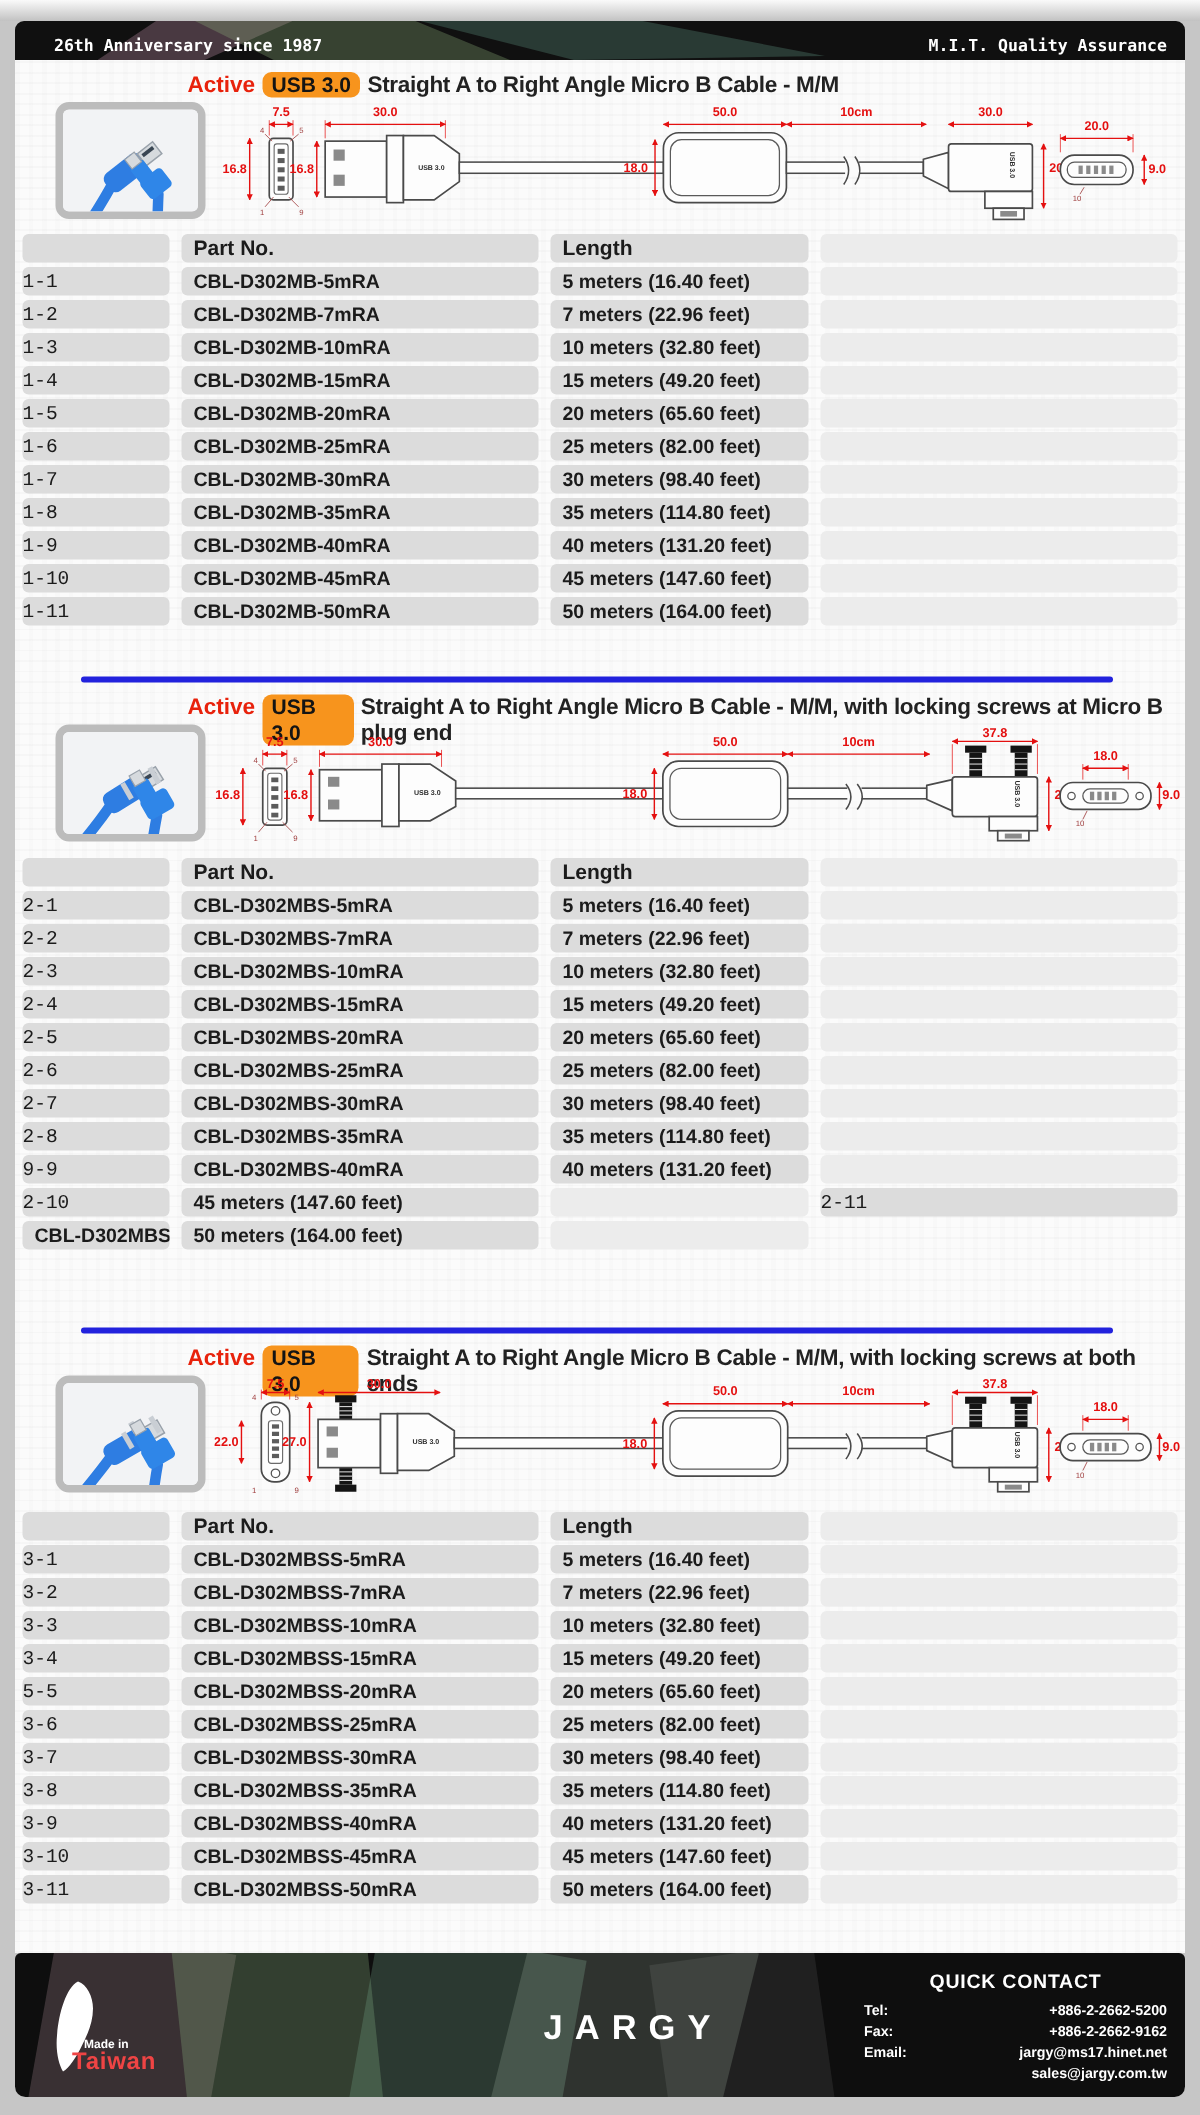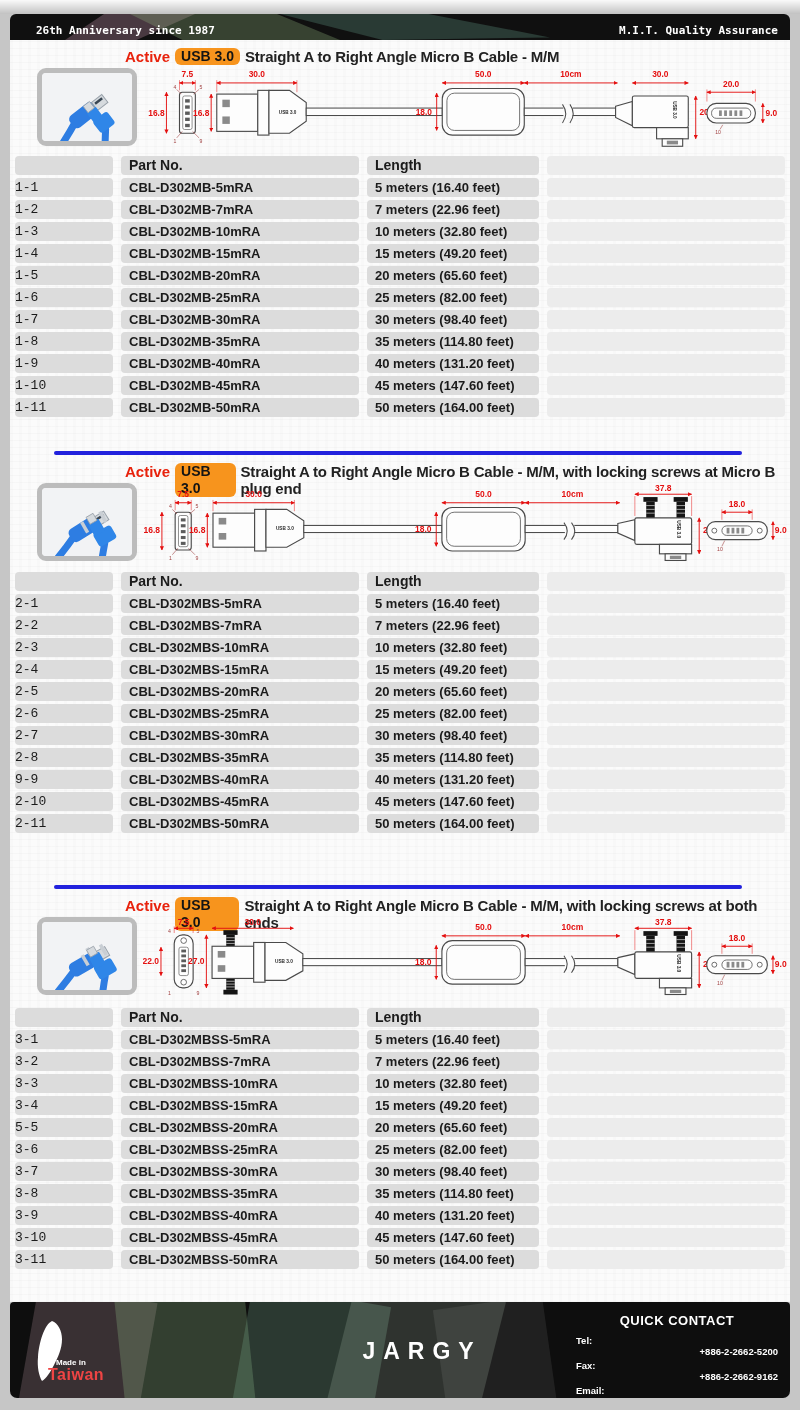--- a/index.html
+++ b/index.html
@@ -61,21 +61,21 @@
   .f4{left:330px;top:-20px;width:150px;height:150px;background:rgba(200,220,200,.18);transform:rotate(14deg);}
   .f5{left:430px;top:0px;width:110px;height:110px;background:rgba(255,255,255,.08);transform:rotate(-8deg);}
   .madein{position:absolute;left:24px;bottom:6px;width:120px;height:78px;}
   .mi-top{position:absolute;left:22px;top:44px;font-size:8px;font-weight:bold;color:#fff;}
   .mi-bot{position:absolute;left:14px;top:52px;font-size:16px;font-weight:bold;color:#ef4444;letter-spacing:.5px;}
   .brand{position:absolute;left:0;right:0;top:36px;text-align:center;font-size:23px;font-weight:bold;
          letter-spacing:8px;color:#fff;padding-left:44px;}
   .contact{position:absolute;right:12px;top:11px;width:202px;}
   .ct-title{font-size:13px;font-weight:bold;text-align:center;margin-bottom:6px;letter-spacing:.5px;}
   .ct-grid{display:grid;grid-template-columns:34px 1fr;font-size:9.5px;font-weight:bold;line-height:14px;}
-  .ct-v{text-align:right;margin-top:11px;}
+  .ct-v{text-align:right;}
 </style>
 </head>
 <body>
 
 <div class="page">
   <div class="top-sheen"></div>
 
   <div class="topbar">
     <div class="deco d1"></div>
     <div class="deco d2"></div>
@@ -438,21 +438,20 @@
         <div class="cell">CBL-D302MBS-35mRA</div>
         <div class="cell">35 meters (114.80 feet)</div>
         <div class="cell c-x"></div>
 
         <div class="cell c-idx">9-9</div>
         <div class="cell">CBL-D302MBS-40mRA</div>
         <div class="cell">40 meters (131.20 feet)</div>
         <div class="cell c-x"></div>
 
         <div class="cell c-idx">2-10</div>
-        <div class="cell">CBL-D302MBS-45mRA</div>
         <div class="cell">45 meters (147.60 feet)</div>
         <div class="cell c-x"></div>
 
         <div class="cell c-idx">2-11</div>
         <div class="cell">CBL-D302MBS-50mRA</div>
         <div class="cell">50 meters (164.00 feet)</div>
         <div class="cell c-x"></div>
       </div>
 
     <div class="divider dv2"></div>

